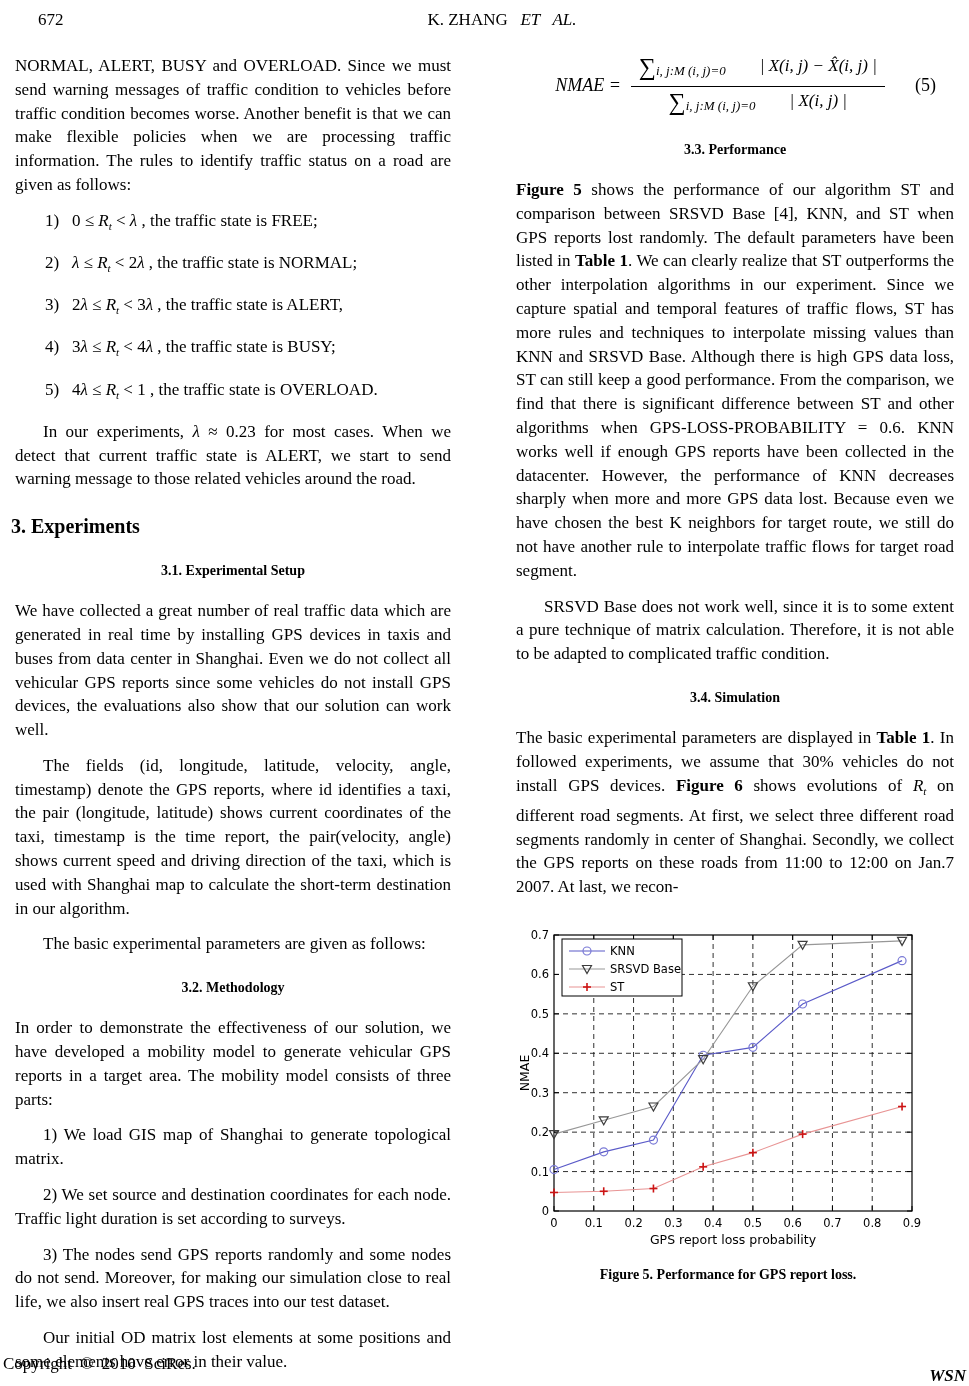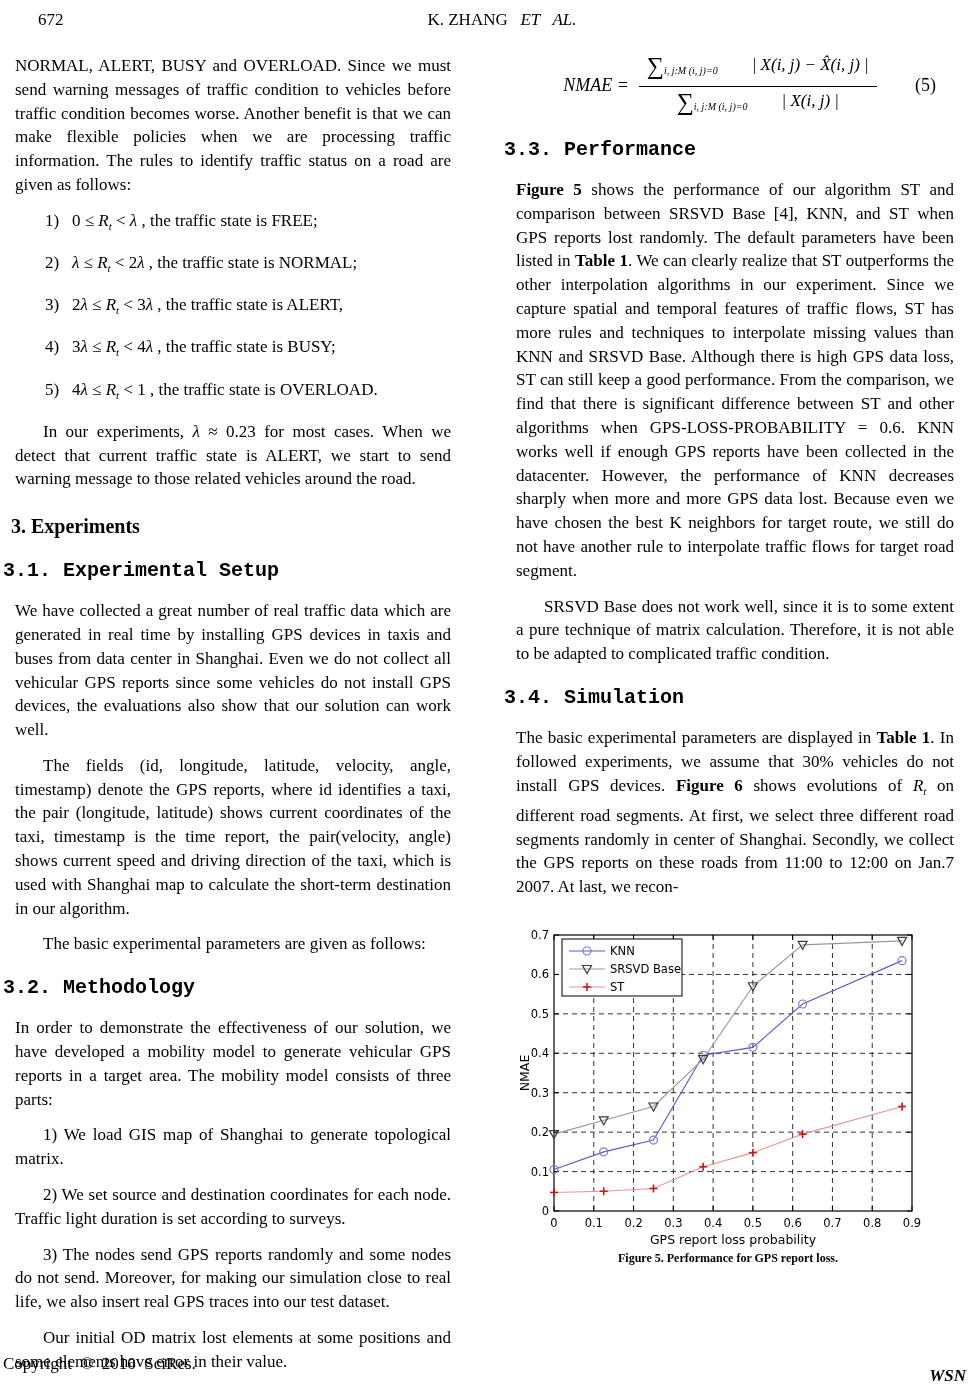--- a/index.html
+++ b/index.html
@@ -14,37 +14,37 @@
   .hdr { position:absolute; top:8px; left:3px; right:3px; height:24px;margin-left:35px; }
   .hdr .pageno { position:absolute; left:0; top:0; }
   .hdr .runtitle { position:absolute; left:0; right:0; text-align:center; white-space:pre; }
   .col { position:absolute; top:42px; text-align:justify; }
   .col-left  { left:3px;  width:460px; }
   .col-right { left:504px; width:462px; }
   p { margin:12px; }
   p.ind { text-indent:28px; }
   .rule { padding-left:30px; text-align:left; }
   h2 { font-size:20px; line-height:26px; margin:22px 8px 6px; text-align:left; }
-  h3 { font-size:20px; line-height:24px; margin:20px 0 16px; text-align:left;font-family:Liberation Mono, monospace; }
+  h3 { font-size:14px; line-height:24px; margin:20px 0 16px; text-align:center; }
   sub { font-size:11px; }
   
   .equation { position:relative; display:flex; align-items:center; justify-content:center;
               margin:8px 30px 16px 0; min-height:72px; }
   .eq-lhs { font-style:italic; font-size:18px; margin-right:10px; }
   .frac { display:inline-flex; flex-direction:column; text-align:center; font-style:italic; }
   .frac .num { padding:0 8px 3px; border-bottom:1.4px solid #000; }
   .frac .den { padding-top:2px; }
   .sigma { font-style:normal; font-size:24px; vertical-align:-4px; }
-  .eqsub { font-style:italic; font-size:10px; }
+  .eqsub { font-style:italic; font-size:13px; }
   .eqtail { font-size:17px;margin-left:34px; }
   .eq-no { position:absolute; right:0; top:50%; transform:translateY(-50%); font-size:18px; }
   
   .figure { margin:26px 0 0 14px; width:420px; }
   .figure svg { display:block; font-family:"DejaVu Sans", sans-serif; }
-  .figcaption { text-align:center; font-weight:bold; font-size:12px; }
+  .figcaption { margin-top:16px; text-align:center; font-weight:bold; font-size:14px; }
   .ftr { position:absolute; left:3px; right:3px; bottom:10px; height:24px; }
   .ftr .copy { position:absolute; left:0; white-space:pre; }
   .ftr .jrnl { position:absolute; right:0; font-weight:bold; font-style:italic;margin-top:12px; }
 </style>
 </head>
 <body>
 
 <div class="page">
 
   <div class="hdr">

